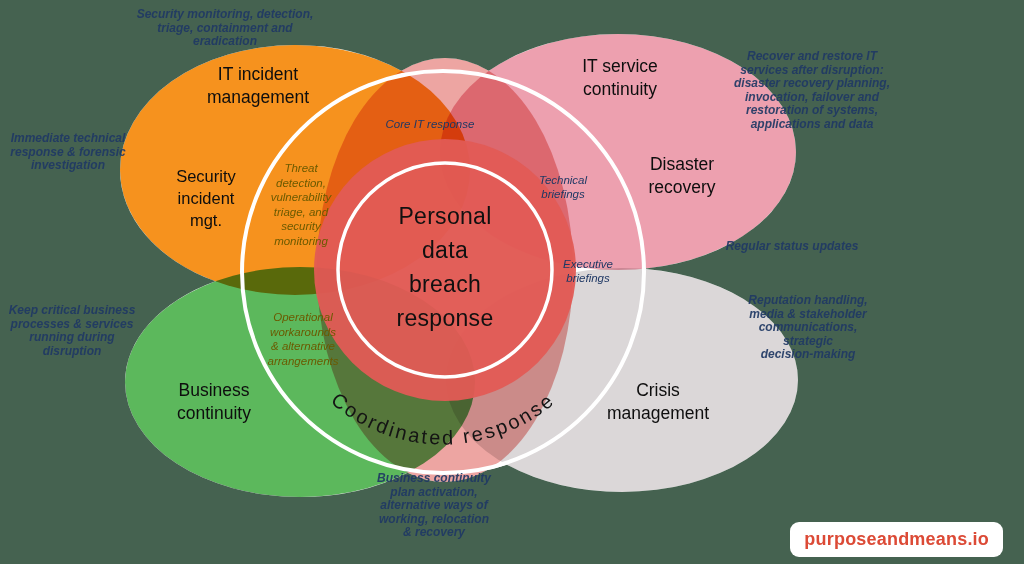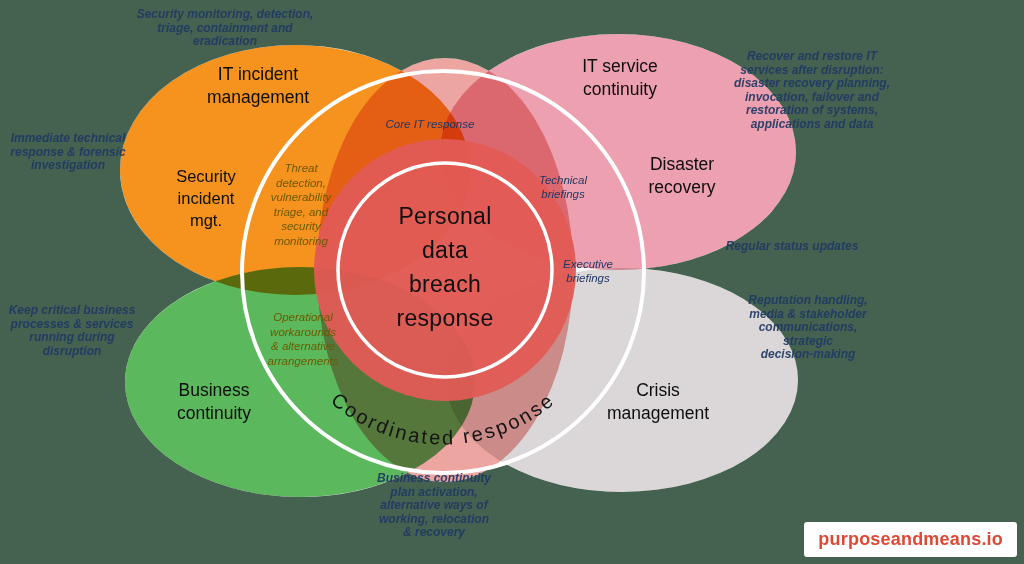--- a/index.html
+++ b/index.html
@@ -14,22 +14,22 @@
   svg text { user-select: none; }
   .lbl-main   { font: 500 17.5px "Liberation Sans", sans-serif; fill:#0e0e0e; }
   .lbl-sub    { font: 500 16.5px "Liberation Sans", sans-serif; fill:#0e0e0e; }
   .lbl-center { font: 500 23px "Liberation Sans", sans-serif; fill:#101010; letter-spacing:.3px; }
   .ring-navy  { font: italic 500 11.5px "Liberation Sans", sans-serif; fill:#1F3864; }
   .ring-olive { font: italic 500 11.5px "Liberation Sans", sans-serif; fill:#6B5A00; }
   .note       { font: italic 600 12px "Liberation Sans", sans-serif; fill:#1F3864; fill-opacity:.92; }
   .arc-label  { font: 500 20px "Liberation Sans", sans-serif; fill:#141414; letter-spacing:2.5px; }
   .blend { mix-blend-mode: multiply; }
   #brand-pill {
-    position:absolute; right:7px; bottom:7px;
-    background:#ffffff; border-radius:3px;
+    position:absolute; right:21px; bottom:7px;
+    background:#ffffff; border-radius:9px;
     padding:7px 14px;
     font: 700 18px "Liberation Sans", sans-serif;
     color:#DC4A36; letter-spacing:.2px;
   }
 </style>
 </head>
 <body>
 
 <div id="stage">
   <svg width="1024" height="564" viewBox="0 0 1024 564">

